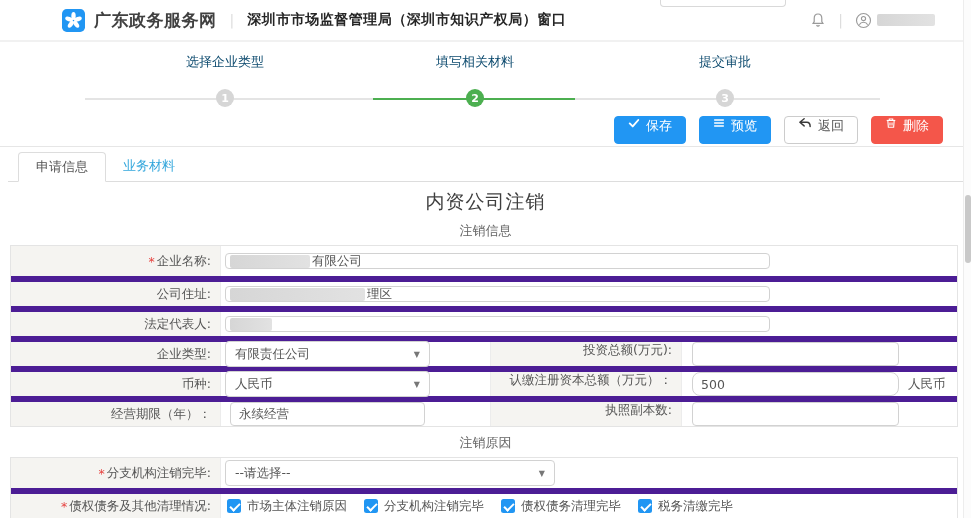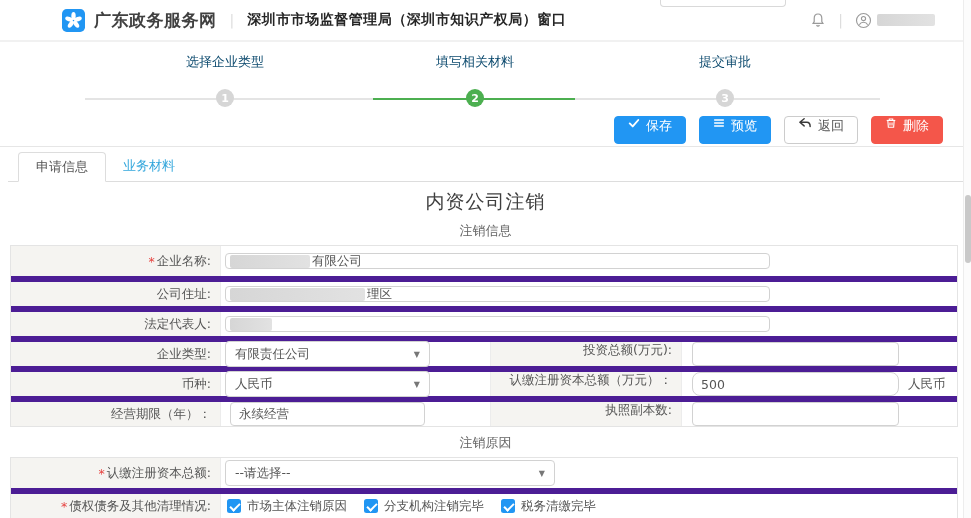--- a/index.html
+++ b/index.html
@@ -283,21 +283,21 @@
       </div>
     </div>
   </div>
 
   <div class="section-title">注销原因</div>
 
   <div class="ftable">
     <div class="frow">
       <div class="lcell">
         <span class="req">*</span>
-        <span>认缴注册资本总额:</span>
+        <span>分支机构注销完毕:</span>
       </div>
       <div class="fcell">
         <div class="sel" style="width:330px">
           <span>--请选择--</span>
           <span class="caret">▼</span>
         </div>
       </div>
     </div>
     <div class="frow">
       <div class="lcell">
@@ -309,20 +309,24 @@
           <label class="cbitem">
             <span class="cb"></span>
             <span>市场主体注销原因</span>
           </label>
           <label class="cbitem">
             <span class="cb"></span>
             <span>分支机构注销完毕</span>
           </label>
           <label class="cbitem">
             <span class="cb"></span>
+            <span>债权债务清理完毕</span>
+          </label>
+          <label class="cbitem">
+            <span class="cb"></span>
             <span>税务清缴完毕</span>
           </label>
         </div>
       </div>
     </div>
   </div>
 
   <div class="scroll-track">
     <div class="scroll-thumb"></div>
   </div>

